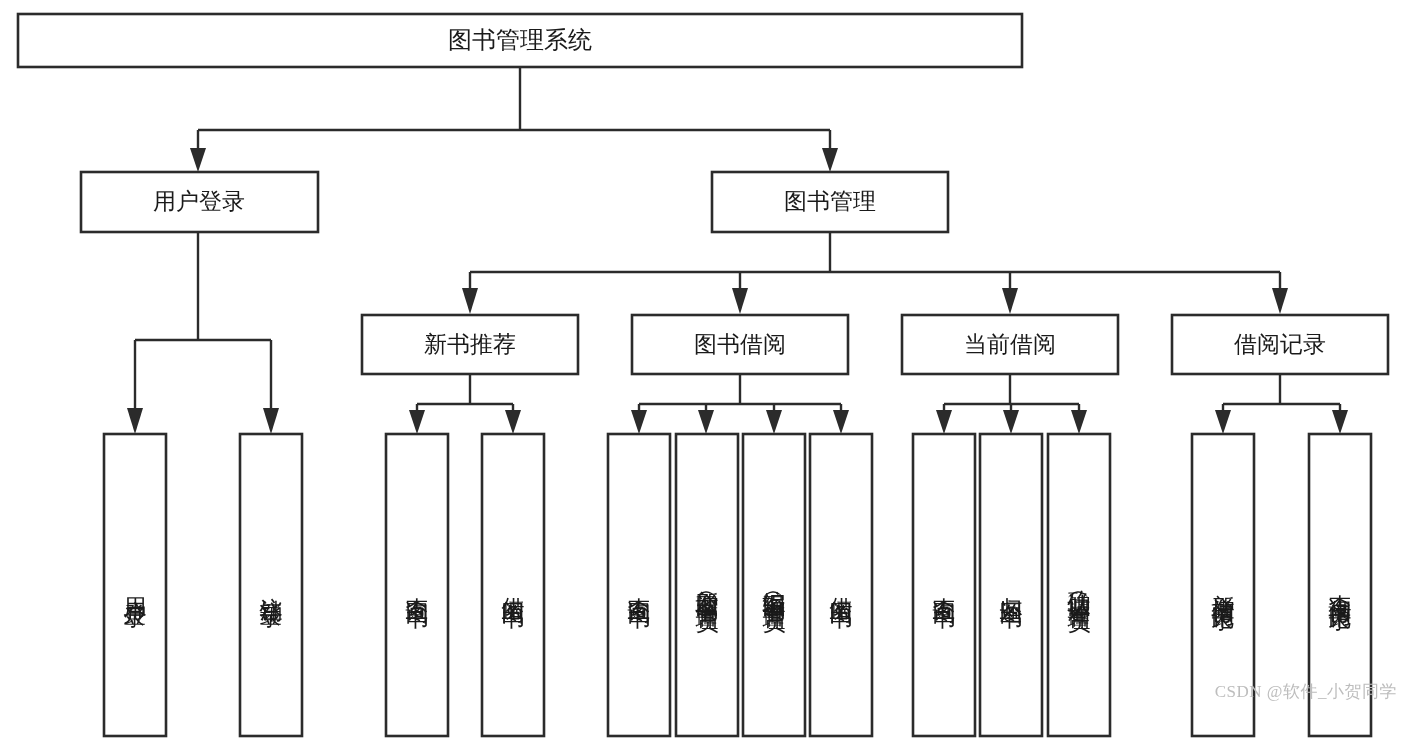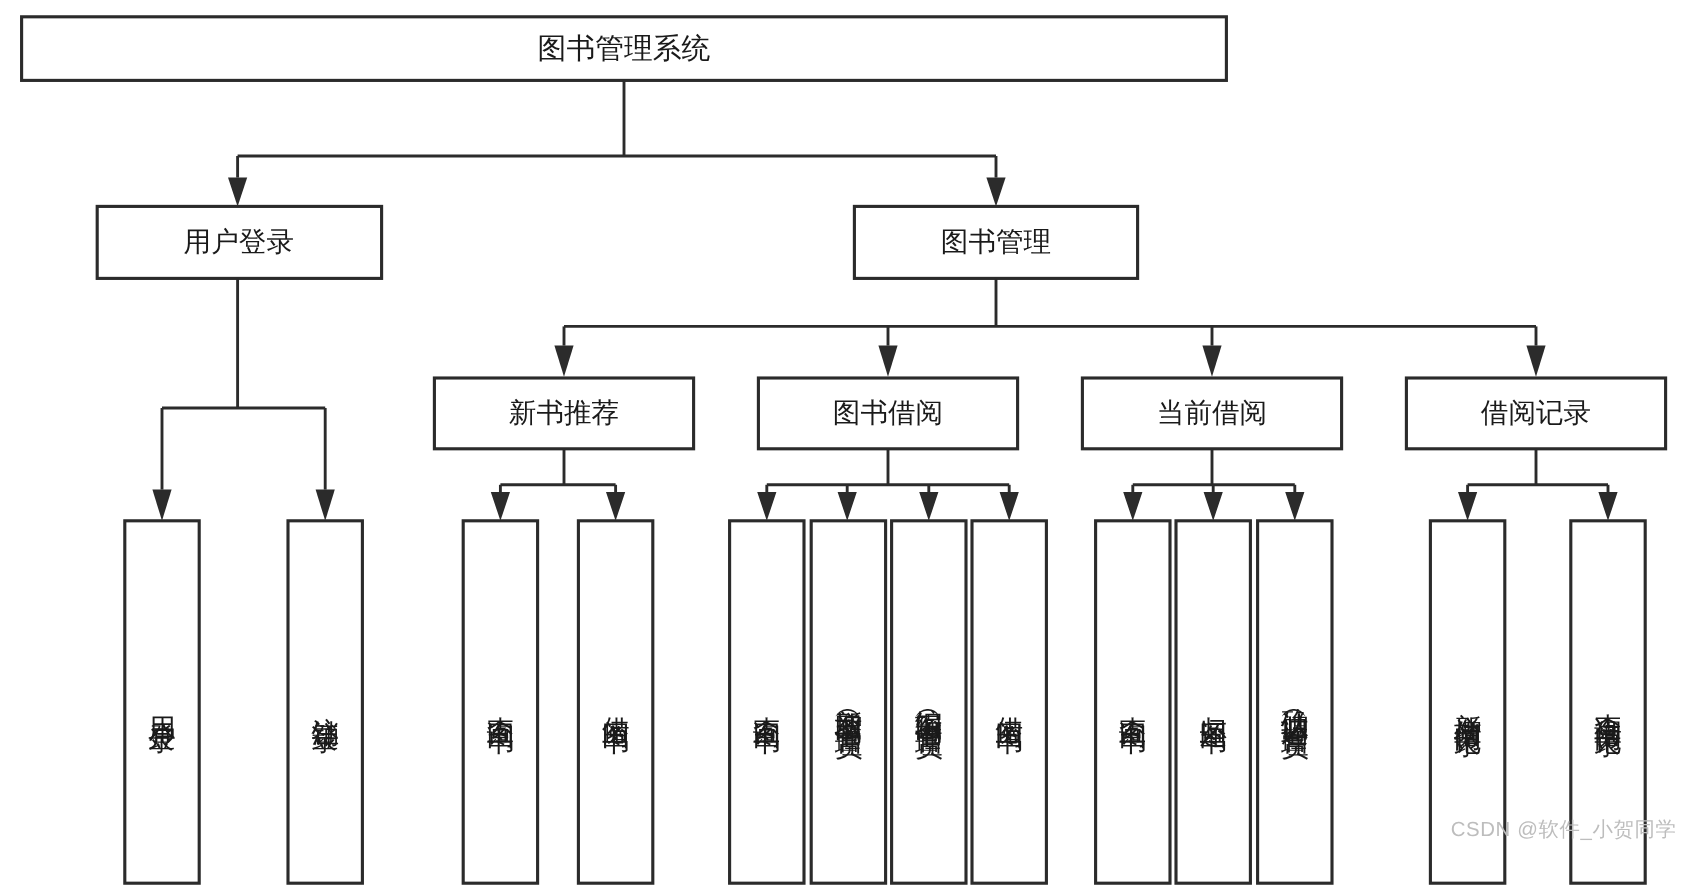--- a/index.html
+++ b/index.html
@@ -64,21 +64,21 @@
     letter-spacing: 3px;
     color: #1a1a1a;
     white-space: nowrap;
     pointer-events: none;
     user-select: none;
   }
   .watermark {
     position: absolute;
     right: 8px;
     bottom: 4px;
-    font-family: Liberation Sans, sans-serif;
+    font-family: Liberation Serif, serif;
     font-size: 17px;
     color: #bdbdbd;
     letter-spacing: 0.5px;
     white-space: nowrap;
   }
 </style>
 </head>
 <body>
 
 <div id="diagram-root">

